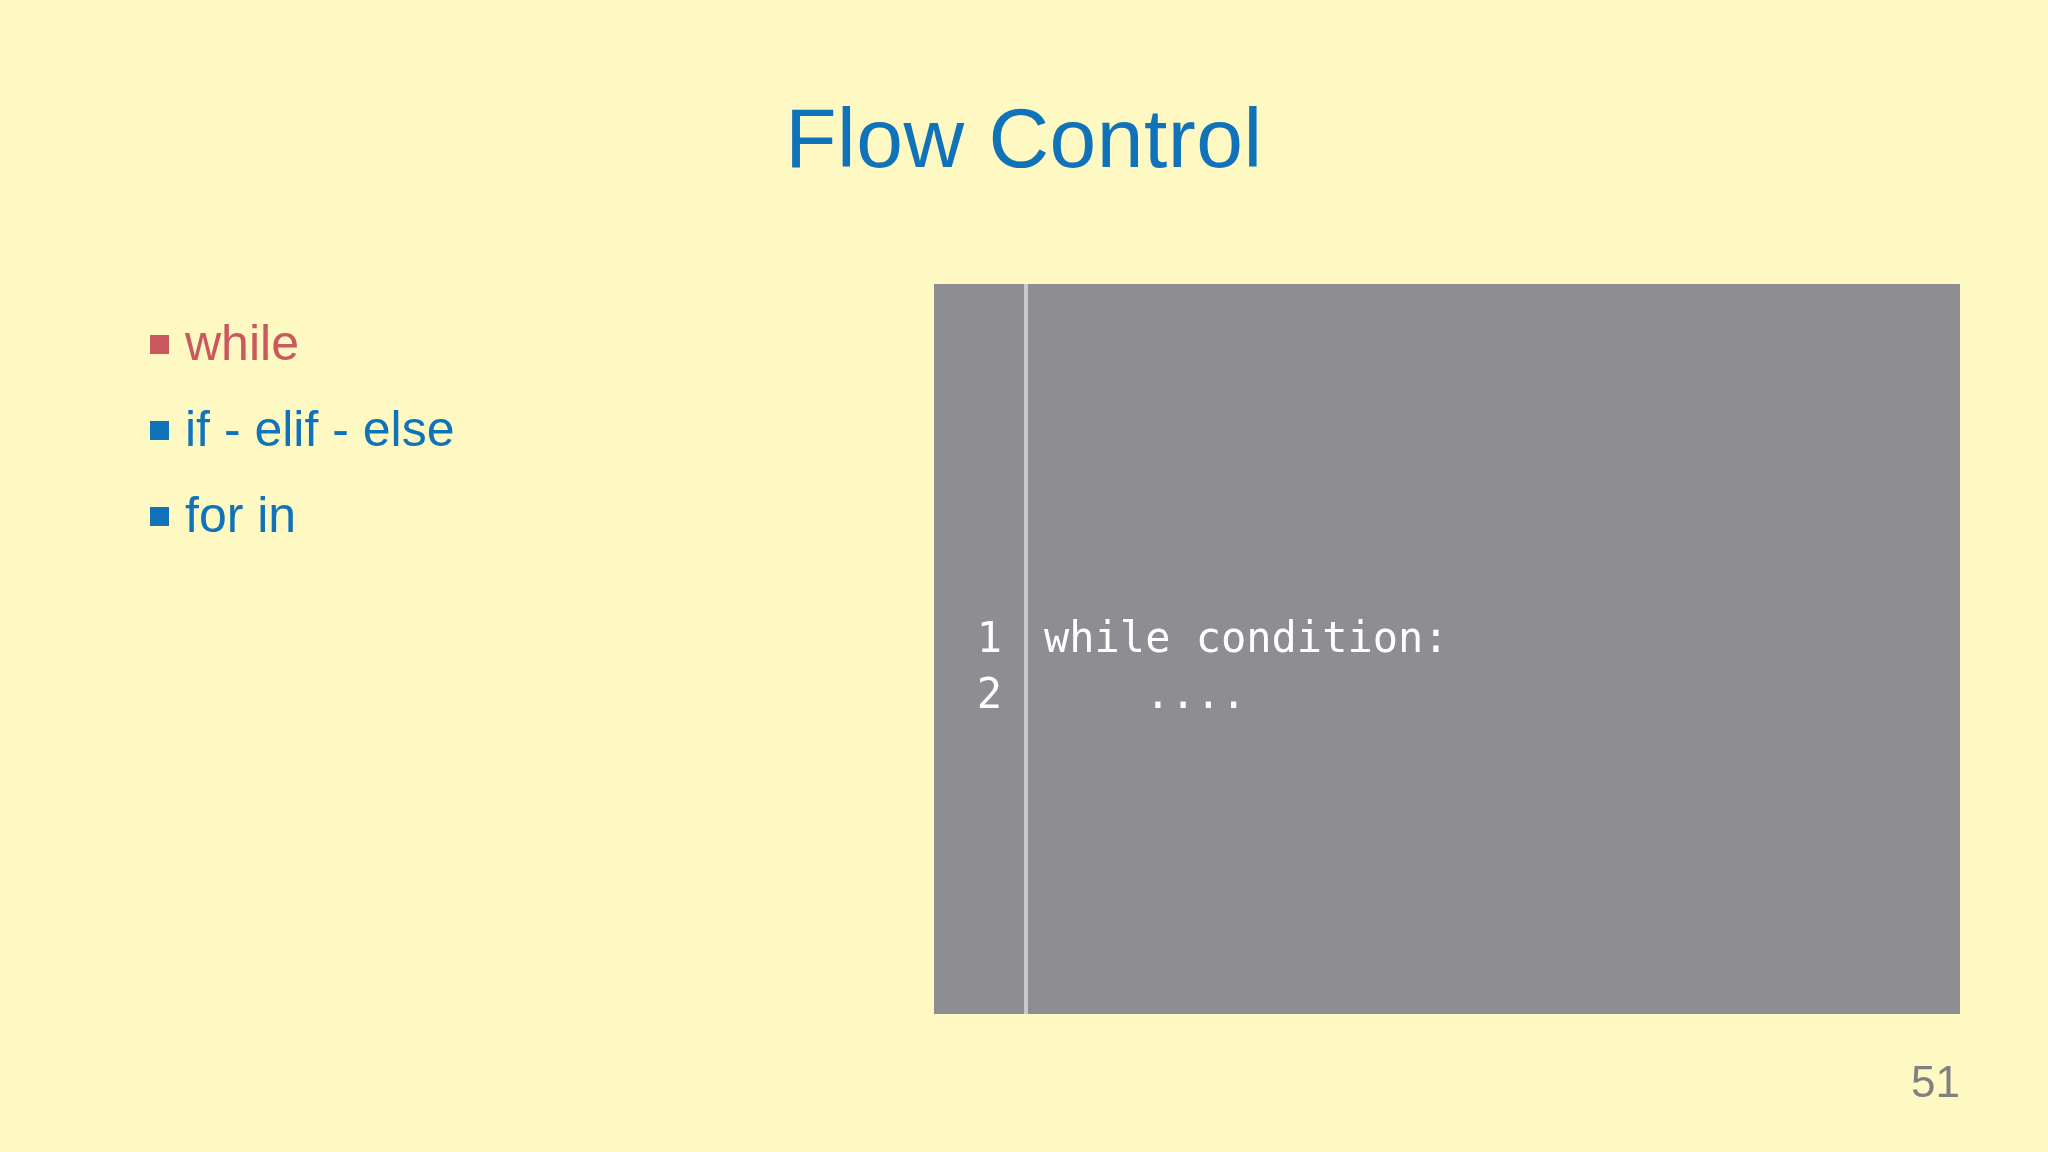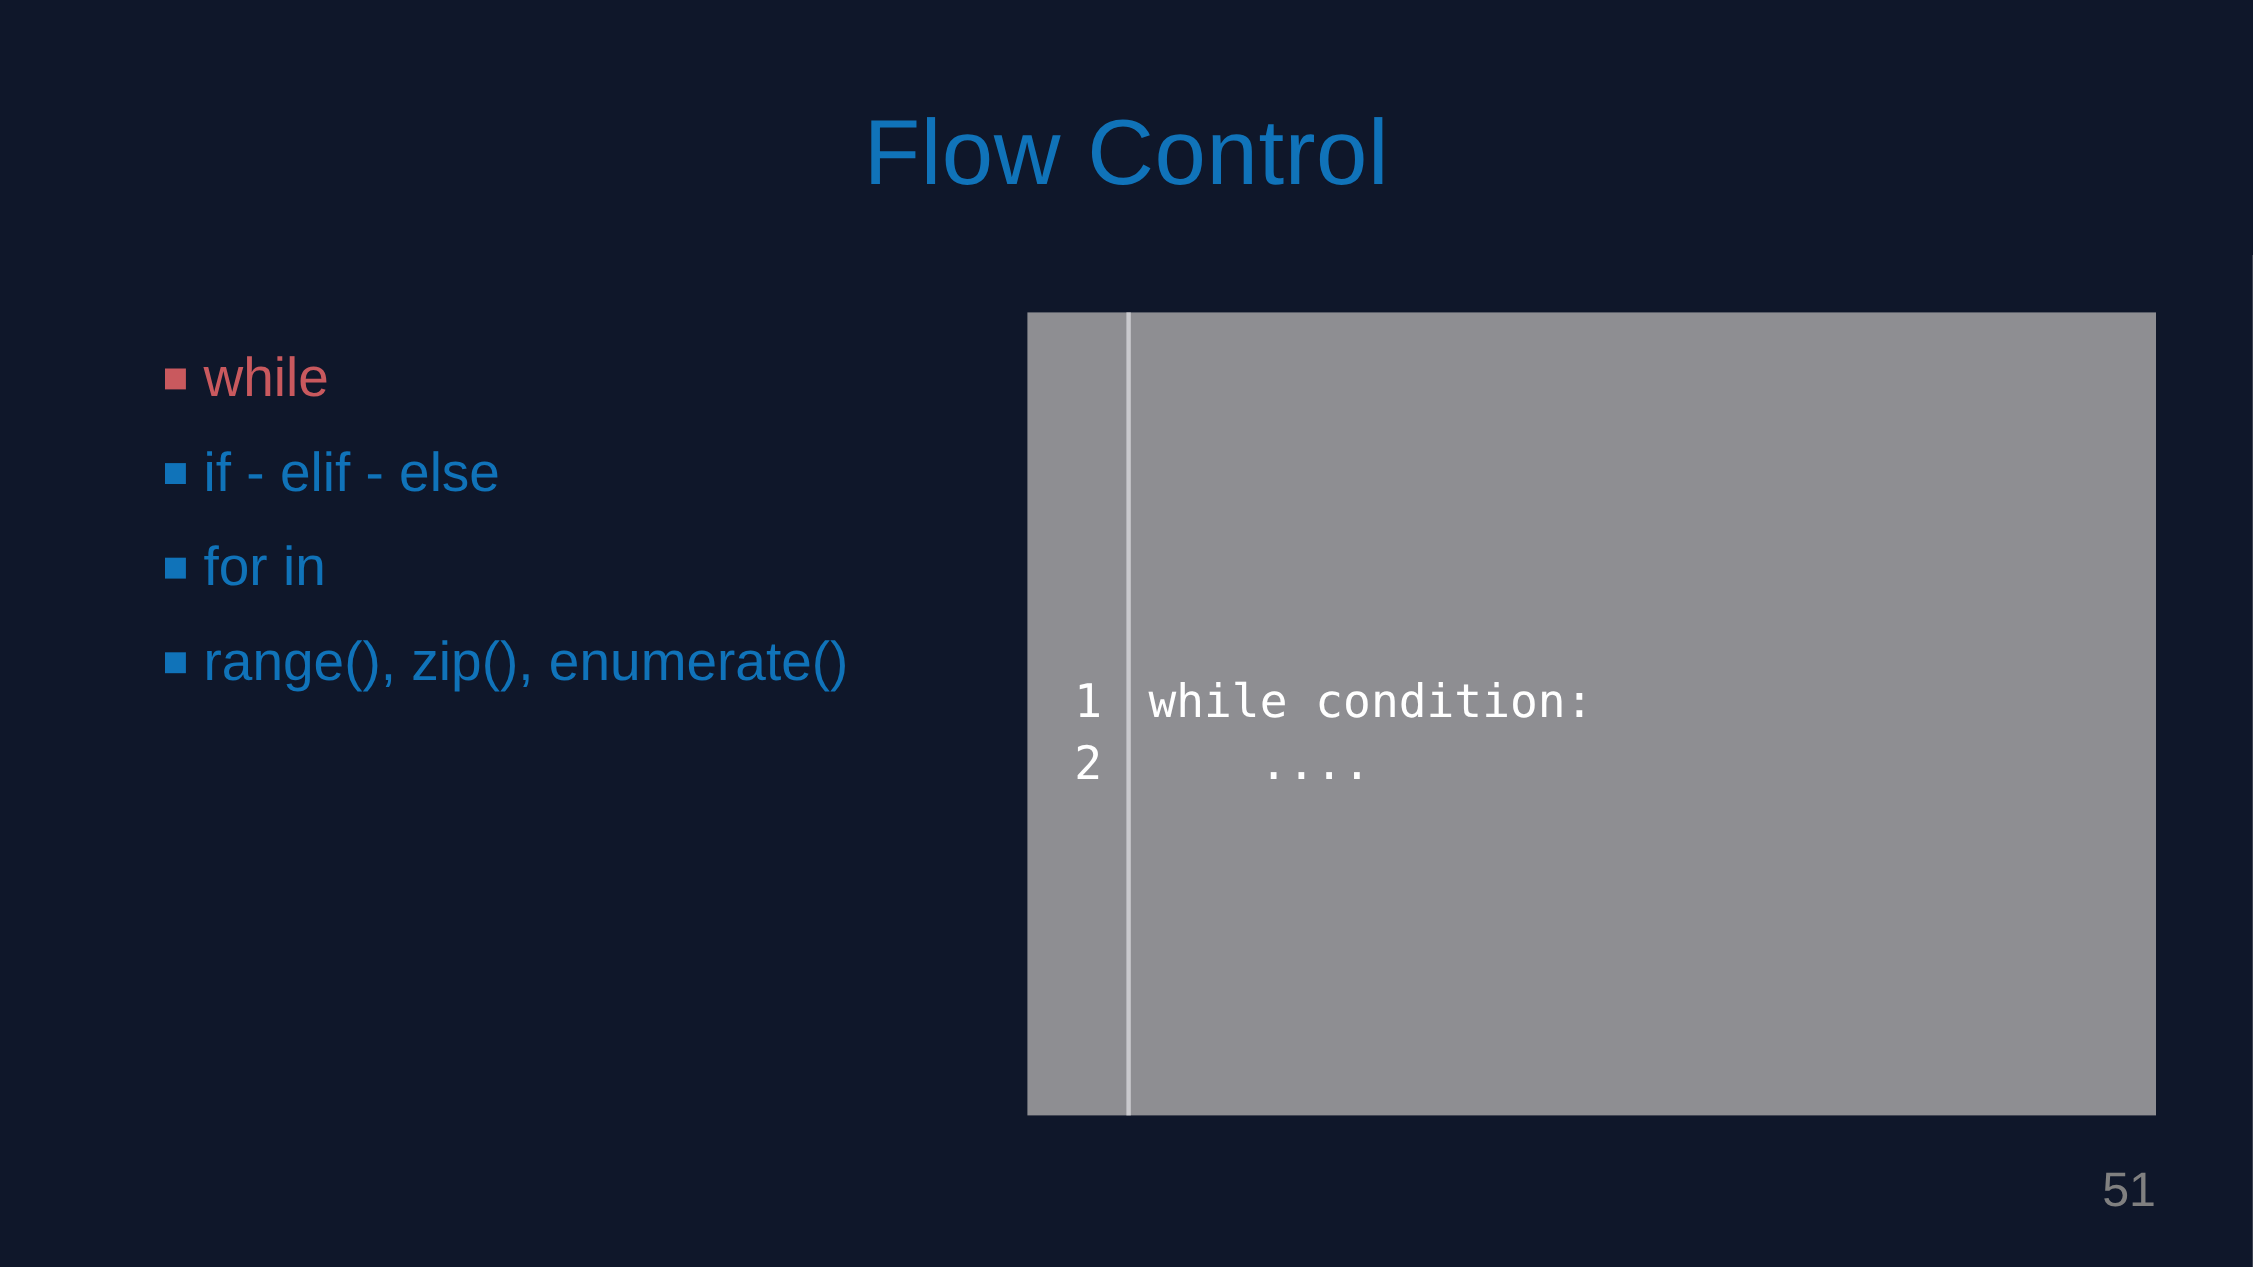--- a/index.html
+++ b/index.html
@@ -13,21 +13,21 @@
     height: 1152px;
     position: relative;
     overflow: hidden;
     font-family: "Liberation Sans", sans-serif;
     -webkit-font-smoothing: antialiased;
   }
 
   .slide {
     position: absolute;
     inset: 0;
-    background: #0f172a;
+    background: #fef9c3;
   }
 
   
   .slide-title {
     position: absolute;
     left: 0;
     top: 96px;
     width: 2048px;
     text-align: center;
     font-size: 84px;
@@ -140,24 +140,20 @@
       <span class="bullet-mark"></span>
       <span class="bullet-label">if - elif - else</span>
     </li>
 
     <li class="bullet-item" style="color:#1073b9;">
       <span class="bullet-mark"></span>
       <span class="bullet-label">for in</span>
     </li>
 
 
-    <li class="bullet-item" style="color:#1073b9;">
-      <span class="bullet-mark"></span>
-      <span class="bullet-label">range(), zip(), enumerate()</span>
-    </li>
 
   </ul>
 
   <div class="code-block">
     <div class="code-gutter">
       <div class="code-lines">1
 2</div>
     </div>
     <div class="code-body">
       <div class="code-lines">while condition:

